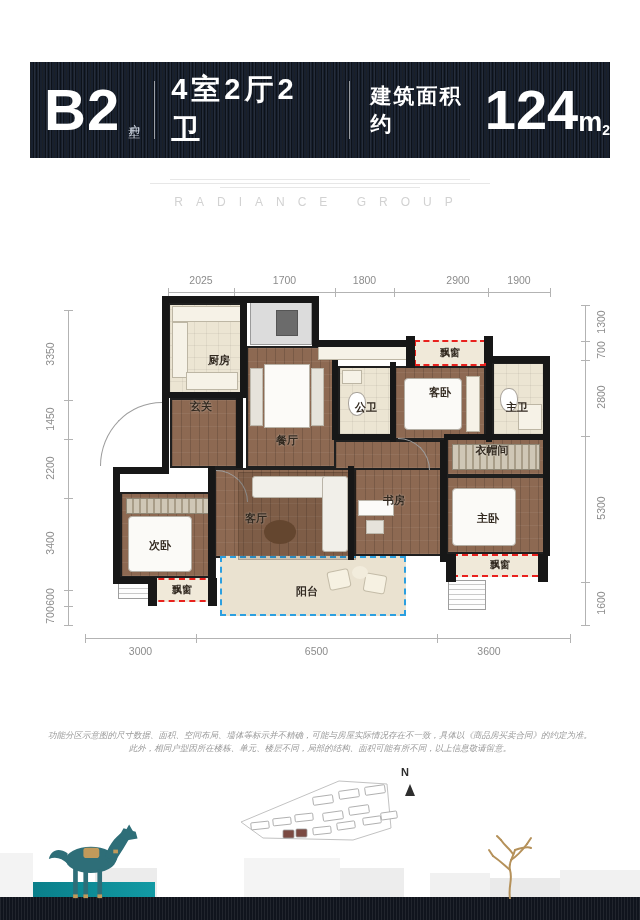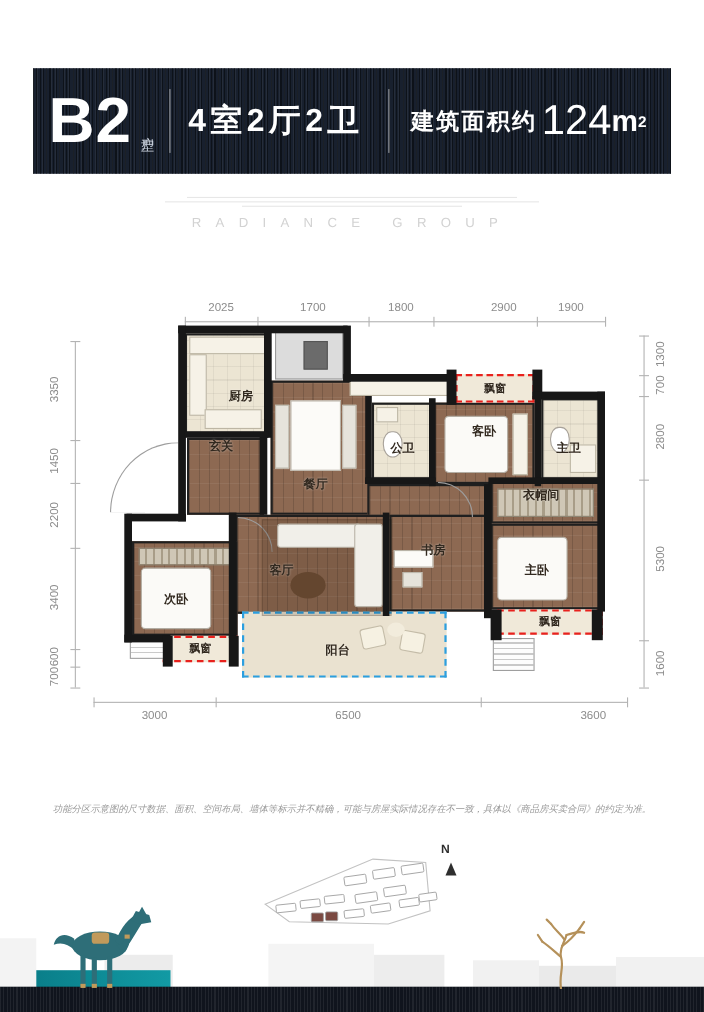--- a/index.html
+++ b/index.html
@@ -11,23 +11,23 @@
   .banner{position:absolute;left:30px;top:62px;width:580px;height:96px;
     background-color:#18202e;
     background-image:repeating-linear-gradient(90deg,rgba(255,255,255,.06) 0 1px,transparent 1px 4px),
                      repeating-linear-gradient(90deg,rgba(0,0,0,.45) 0 1px,transparent 1px 3px);
     display:flex;align-items:center;color:#fff;}
   .banner-b2{font-size:58px;font-weight:bold;margin-left:14px;letter-spacing:1px;line-height:1}
   .banner-suffix{writing-mode:vertical-rl;font-size:12px;color:#c9d1dd;margin-left:5px;margin-top:14px;letter-spacing:3px}
   .banner-div{width:1px;height:58px;background:rgba(255,255,255,.55)}
   .d1{margin:0 16px 0 12px}.d2{margin:0 20px 0 22px}
   .banner-layout{font-size:29px;font-weight:bold;letter-spacing:4px}
-  .banner-area{display:flex;align-items:center}
+  .banner-area{display:flex;align-items:flex-end}
   .banner-area-prefix{font-size:21px;font-weight:bold;letter-spacing:2px}
-  .banner-area-value{font-size:38px;font-weight:normal;margin-left:4px;line-height:1}
+  .banner-area-value{font-size:56px;font-weight:bold;margin-left:4px;line-height:1}
   .banner-area-unit{font-size:27px;font-weight:bold}
   .banner-area-sup{font-size:14px;font-weight:bold;vertical-align:14px}
 
   
   .brand{position:absolute;left:0;top:176px;width:640px;text-align:center}
   .brand-lines div{height:1px;background:#e7e7e7;margin:3px auto}
   .brand-name{margin-top:7px;font-size:12px;letter-spacing:13px;padding-left:0;color:#d2d2d2}
 
   
   #plan{position:absolute;left:0;top:0;width:640px;height:920px}
@@ -217,21 +217,21 @@
       <div class="dim-label" style="left: 342.5px; top: 274px; width: 44px;">1800</div>
       <div class="dim-label" style="left: 436px; top: 274px; width: 44px;">2900</div>
       <div class="dim-label" style="left: 497px; top: 274px; width: 44px;">1900</div>
       <div class="dim-line" style="left: 85px; top: 638px; width: 485px; height: 1px;"></div>
       <div class="dim-tick" style="left: 85px; top: 634px; width: 1px; height: 9px;"></div>
       <div class="dim-tick" style="left: 196px; top: 634px; width: 1px; height: 9px;"></div>
       <div class="dim-tick" style="left: 437px; top: 634px; width: 1px; height: 9px;"></div>
       <div class="dim-tick" style="left: 570px; top: 634px; width: 1px; height: 9px;"></div>
       <div class="dim-label" style="left: 118.5px; top: 645px; width: 44px;">3000</div>
       <div class="dim-label" style="left: 294.5px; top: 645px; width: 44px;">6500</div>
-      <div class="dim-label" style="left: 507px; top: 645px; width: 44px; text-align: right;">3600</div>
+      <div class="dim-label" style="left: 467px; top: 645px; width: 44px;">3600</div>
       <div class="dim-line" style="left: 68px; top: 310px; width: 1px; height: 315px;"></div>
       <div class="dim-tick" style="left: 64px; top: 310px; width: 9px; height: 1px;"></div>
       <div class="dim-tick" style="left: 64px; top: 400px; width: 9px; height: 1px;"></div>
       <div class="dim-tick" style="left: 64px; top: 439px; width: 9px; height: 1px;"></div>
       <div class="dim-tick" style="left: 64px; top: 498px; width: 9px; height: 1px;"></div>
       <div class="dim-tick" style="left: 64px; top: 590px; width: 9px; height: 1px;"></div>
       <div class="dim-tick" style="left: 64px; top: 606px; width: 9px; height: 1px;"></div>
       <div class="dim-tick" style="left: 64px; top: 625px; width: 9px; height: 1px;"></div>
       <div class="dim-label" style="left: 28px; top: 348px; width: 44px; transform: rotate(-90deg);">3350</div>
       <div class="dim-label" style="left: 28px; top: 412.5px; width: 44px; transform: rotate(-90deg);">1450</div>
@@ -249,20 +249,21 @@
       <div class="dim-label" style="left: 579px; top: 316px; width: 44px; transform: rotate(-90deg);">1300</div>
       <div class="dim-label" style="left: 579px; top: 343.5px; width: 44px; transform: rotate(-90deg);">700</div>
       <div class="dim-label" style="left: 579px; top: 391px; width: 44px; transform: rotate(-90deg);">2800</div>
       <div class="dim-label" style="left: 579px; top: 502px; width: 44px; transform: rotate(-90deg);">5300</div>
       <div class="dim-label" style="left: 579px; top: 596.5px; width: 44px; transform: rotate(-90deg);">1600</div>
     </div>
 
 
   <div class="disclaimer">
     <p>功能分区示意图的尺寸数据、面积、空间布局、墙体等标示并不精确，可能与房屋实际情况存在不一致，具体以《商品房买卖合同》的约定为准。</p>
+    <p>此外，相同户型因所在楼栋、单元、楼层不同，局部的结构、面积可能有所不同，以上信息敬请留意。</p>
   </div>
 
   <div class="siteplan">
     <span class="north-label">N</span>
     <svg id="site-svg" width="185" height="84" viewBox="0 0 185 84">
       <polygon id="site-boundary" fill="none" stroke="#c2c2c2" stroke-width="1" points="6,50 104,9 152,12 156,56 118,68 28,66"></polygon>
       <g id="site-buildings">
           <rect x="78" y="24" width="20" height="8" rx="1" fill="#ffffff" stroke="#a0a0a0" stroke-width="0.8" transform="rotate(-8 88 28)"></rect>
           <rect x="104" y="18" width="20" height="8" rx="1" fill="#ffffff" stroke="#a0a0a0" stroke-width="0.8" transform="rotate(-8 114 22)"></rect>
           <rect x="130" y="14" width="20" height="8" rx="1" fill="#ffffff" stroke="#a0a0a0" stroke-width="0.8" transform="rotate(-8 140 18)"></rect>

